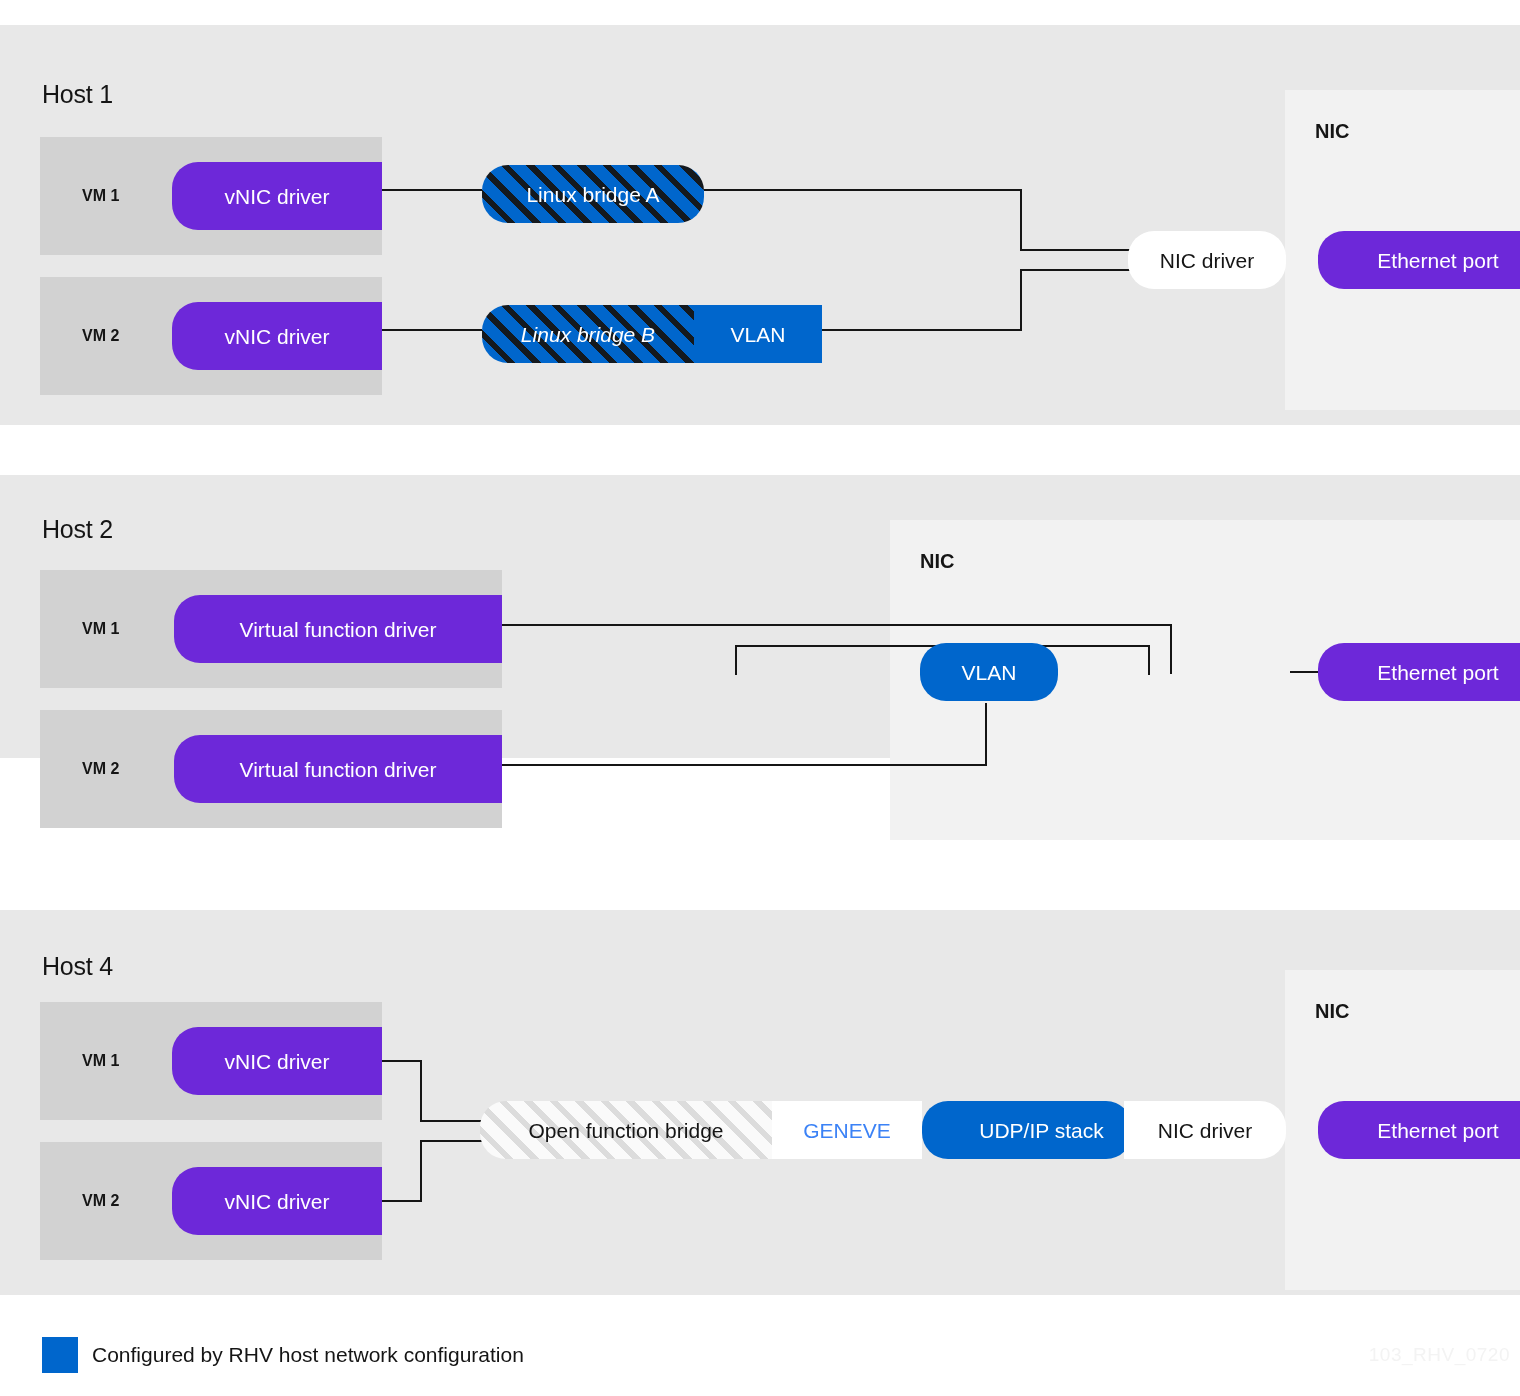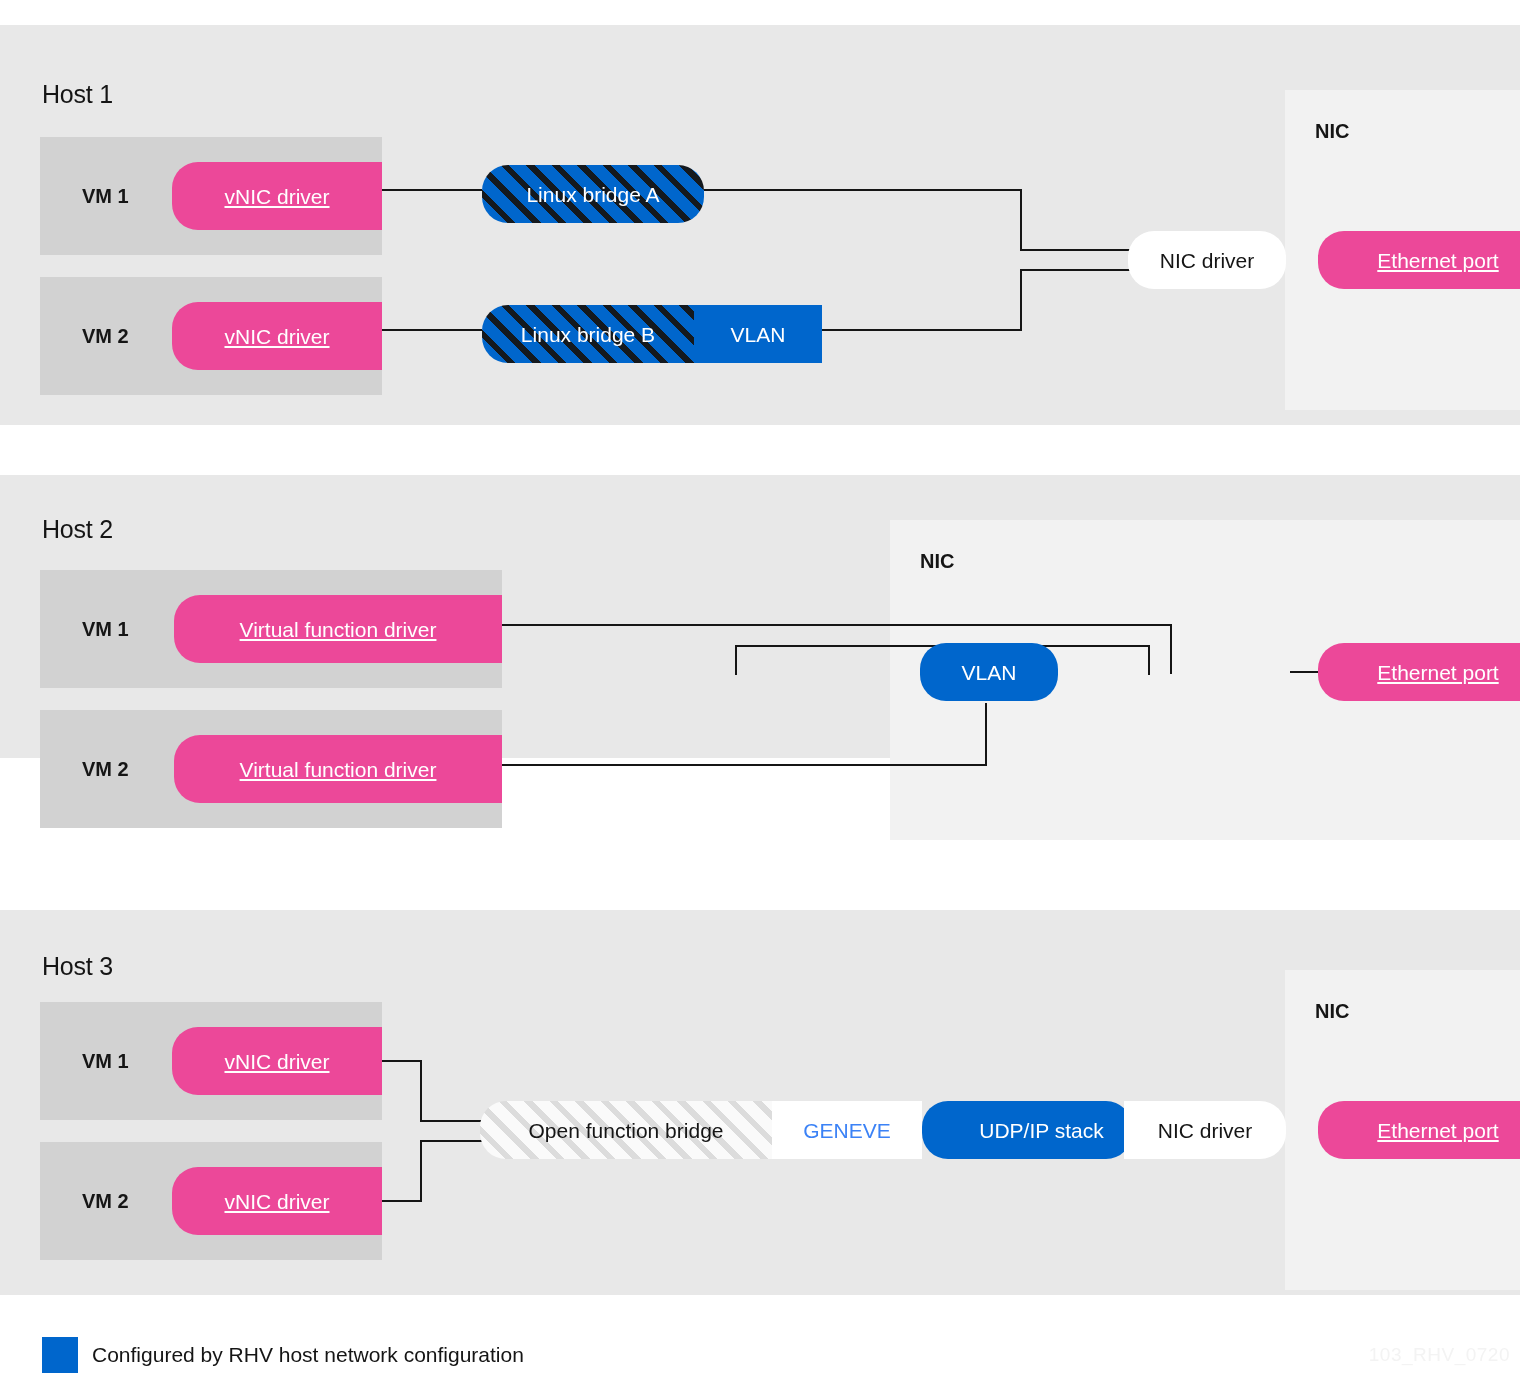--- a/index.html
+++ b/index.html
@@ -30,45 +30,44 @@
     letter-spacing: -0.2px;
   }
 
   
   .vm-box {
     position: absolute;
     background: #d2d2d2;
   }
   .vm-label {
     position: absolute;
-    font-size: 20px;
+    font-size: 16px;
     font-weight: bold;
     color: #151515;
     left: 42px;
     top: 50%;
     transform: translateY(-50%);
     white-space: nowrap;
   }
 
   
   .node {
     position: absolute;
     display: flex;
     align-items: center;
     justify-content: center;
     font-size: 21px;
     white-space: nowrap;
     line-height: 1;
   }
   .node span { position: relative; z-index: 2; }
   .grey-pill-left {
-    background: #ec4899;
+    background: #6d28d9;
     color: #ffffff;
     border-radius: 26px 0 0 26px;
-    text-decoration: underline;
   }
   .white-pill-left {
     background: #ffffff;
     color: #151515;
     border-radius: 26px 0 0 26px;
   }
   .white-pill-right {
     background: #ffffff;
     color: #151515;
     border-radius: 0 26px 26px 0;
@@ -97,21 +96,21 @@
     background-color: #0066cc;
     background-image: repeating-linear-gradient(
       45deg,
       rgba(21,21,21,0.95) 0px,
       rgba(21,21,21,0.95) 6px,
       rgba(0,0,0,0) 6px,
       rgba(0,0,0,0) 18px
     );
     color: #ffffff;
   }
-  .blue-hatch-left { border-radius: 26px 0 0 26px; }
+  .blue-hatch-left { border-radius: 26px 0 0 26px; font-style: italic; }
   .blue-hatch-both { border-radius: 26px; }
 
   
   .light-hatch {
     background-color: #fafafa;
     background-image: repeating-linear-gradient(
       45deg,
       #dcdcdc 0px,
       #dcdcdc 6px,
       rgba(0,0,0,0) 6px,
@@ -268,21 +267,21 @@
 
   <div class="wire wire-h" style="left:1290px; top:196px; width:28px;"></div>
 
   <div class="node grey-pill-left" style="left:1318px; top:168px; width:240px; height:58px;">
     <span>Ethernet port</span>
   </div>
 </div>
 
 <div class="host-panel" id="host3">
 
-  <div class="host-title" style="left:42px; top:42px;">Host 3</div>
+  <div class="host-title" style="left:42px; top:42px;">Host 4</div>
 
   <div class="nic-box" style="left:1285px; top:60px; width:250px; height:320px;">
     <div class="nic-title">NIC</div>
   </div>
 
   <div class="vm-box" style="left:40px; top:92px; width:342px; height:118px;">
     <div class="vm-label">VM 1</div>
   </div>
   <div class="node grey-pill-left" style="left:172px; top:117px; width:210px; height:68px;">
     <span>vNIC driver</span>

